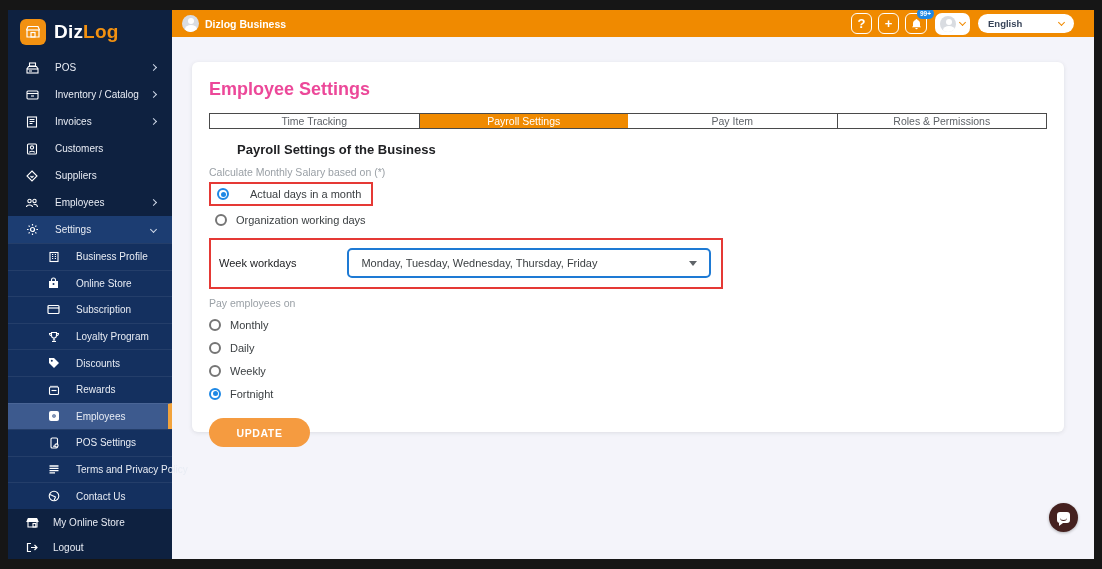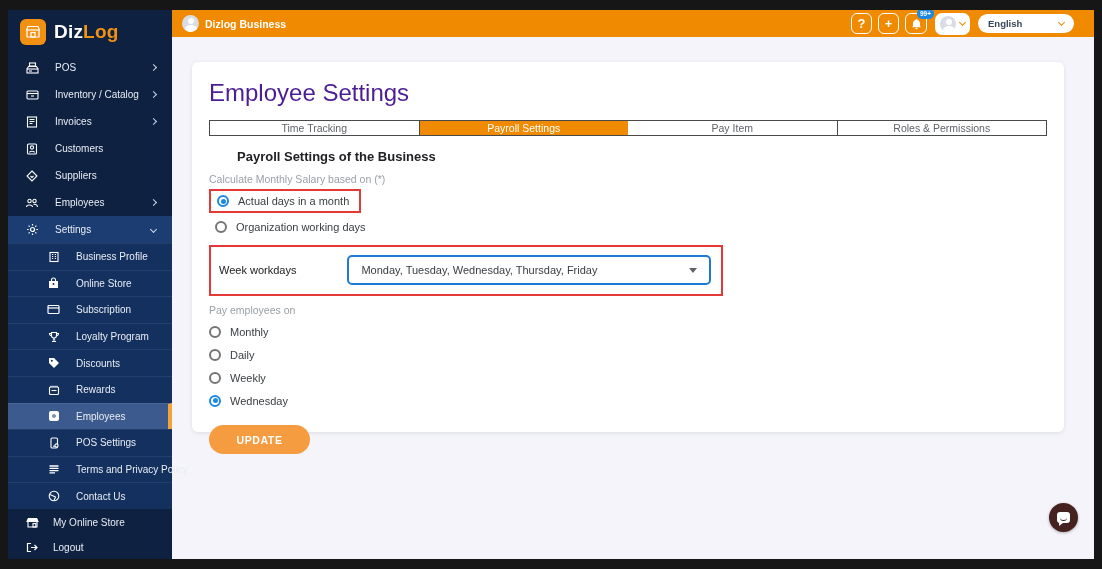--- a/index.html
+++ b/index.html
@@ -39,34 +39,34 @@
   .bell-wrap { position:relative; width:22px; height:21px; border:1.6px solid #fff; border-radius:6px; display:flex; align-items:center; justify-content:center; margin-right:8px; cursor:pointer; }
   .badge { position:absolute; top:-6px; right:-8px; background:#1E88E5; color:#fff; font-size:6.5px; font-weight:bold; padding:2px 3px; border-radius:7px; }
   .user-wrap { background:#fff; border-radius:7px; height:22px; display:flex; align-items:center; padding:0 5px; gap:4px; margin-right:8px; cursor:pointer; }
   .user-wrap .uchev { width:5px; height:5px; border-right:1.5px solid #F08A00; border-bottom:1.5px solid #F08A00; transform:rotate(45deg); margin-top:-2px; }
   .lang-pill { background:#fff; border-radius:10px; height:19px; width:96px; display:flex; align-items:center; padding:0 10px; margin-right:20px; cursor:pointer; }
   .lang-pill .ltext { font-size:9.5px; color:#39455a; font-weight:bold; flex:1; }
   .lang-pill .lchev { width:5px; height:5px; border-right:1.6px solid #F08A00; border-bottom:1.6px solid #F08A00; transform:rotate(45deg); margin-top:-2px; }
 
   
   .card { position:absolute; left:184px; top:52px; width:872px; height:370px; background:#fff; border-radius:6px; box-shadow:0 1px 4px rgba(60,64,67,.12); padding:17px 17px 0 17px; }
-  .page-title { font-size:24px; font-weight:normal; color:#4c1d95; margin-bottom:13px; }
+  .page-title { font-size:18px; font-weight:bold; color:#ec4899; margin-bottom:13px; }
   .tabs { display:flex; height:16px; border:1px solid #4a4a4a; margin-bottom:13px; }
   .tab { flex:1; display:flex; align-items:center; justify-content:center; font-size:10.5px; color:#5f6368; border-right:1px solid #4a4a4a; cursor:pointer; background:#fff; }
   .tab:last-child { border-right:none; }
   .tab.active { background:#F08A00; color:#fff; border-right:none; }
   .section-title { font-size:13px; font-weight:bold; color:#202124; margin-bottom:9px;padding-left:28px; }
   .gray-label { font-size:10.5px; color:#9AA0A6; margin-bottom:4px; }
   .radio-row { display:flex; align-items:center; gap:9px; cursor:pointer; }
   .radio { width:12px; height:12px; border:2px solid #757575; border-radius:50%; position:relative; flex:none; }
   .radio.sel { border-color:#1E88E5; }
   .radio.sel::after { content:""; position:absolute; inset:1.5px; background:#1E88E5; border-radius:50%; }
   .radio-label { font-size:11px; color:#3c4043; }
   .ann1 { display:inline-flex; align-items:center; border:2px solid #E53935; padding:4px 10px 4px 6px; margin-bottom:5px; }
-  .ann1 .radio-row { gap:9px;align-items:flex-end; }
+  .ann1 .radio-row { gap:21px;align-items:flex-end; }
   .row2 { padding:3px 6px; margin-bottom:9px; }
   .ann2 { border:2px solid #E53935; width:514px; padding:8px 10px 9px 8px; display:flex; align-items:center; margin-bottom:8px;gap:40px; }
   .ww-label { font-size:11px; color:#202124; margin-right:11px; white-space:nowrap; }
   .ww-select { flex:1; height:30px; border:2px solid #1E7AD4; border-radius:5px; display:flex; align-items:center; padding:0 12px; background:#fff; cursor:pointer; }
   .ww-value { font-size:11px; color:#3c4043; flex:1; }
   .dd-arrow { width:0; height:0; border-left:4px solid transparent; border-right:4px solid transparent; border-top:5px solid #5f6368; }
   .pay-list .radio-row { height:23px; }
   .update-btn { margin-top:13px; width:101px; height:29px; background:#F59B40; border:none; border-radius:18px; color:#fff; font-size:10.5px; font-weight:bold; letter-spacing:.6px; cursor:pointer; font-family:"Liberation Sans", sans-serif; }
 
   
@@ -350,21 +350,21 @@
       <div class="radio-row">
         <span class="radio"></span>
         <span class="radio-label">Daily</span>
       </div>
       <div class="radio-row">
         <span class="radio"></span>
         <span class="radio-label">Weekly</span>
       </div>
       <div class="radio-row">
         <span class="radio sel"></span>
-        <span class="radio-label">Wednesday</span>
+        <span class="radio-label">Fortnight</span>
       </div>
     </div>
 
     <button class="update-btn">UPDATE</button>
   </main>
 
   <div class="chat-fab">
     <span class="chat-glyph"></span>
   </div>
 

